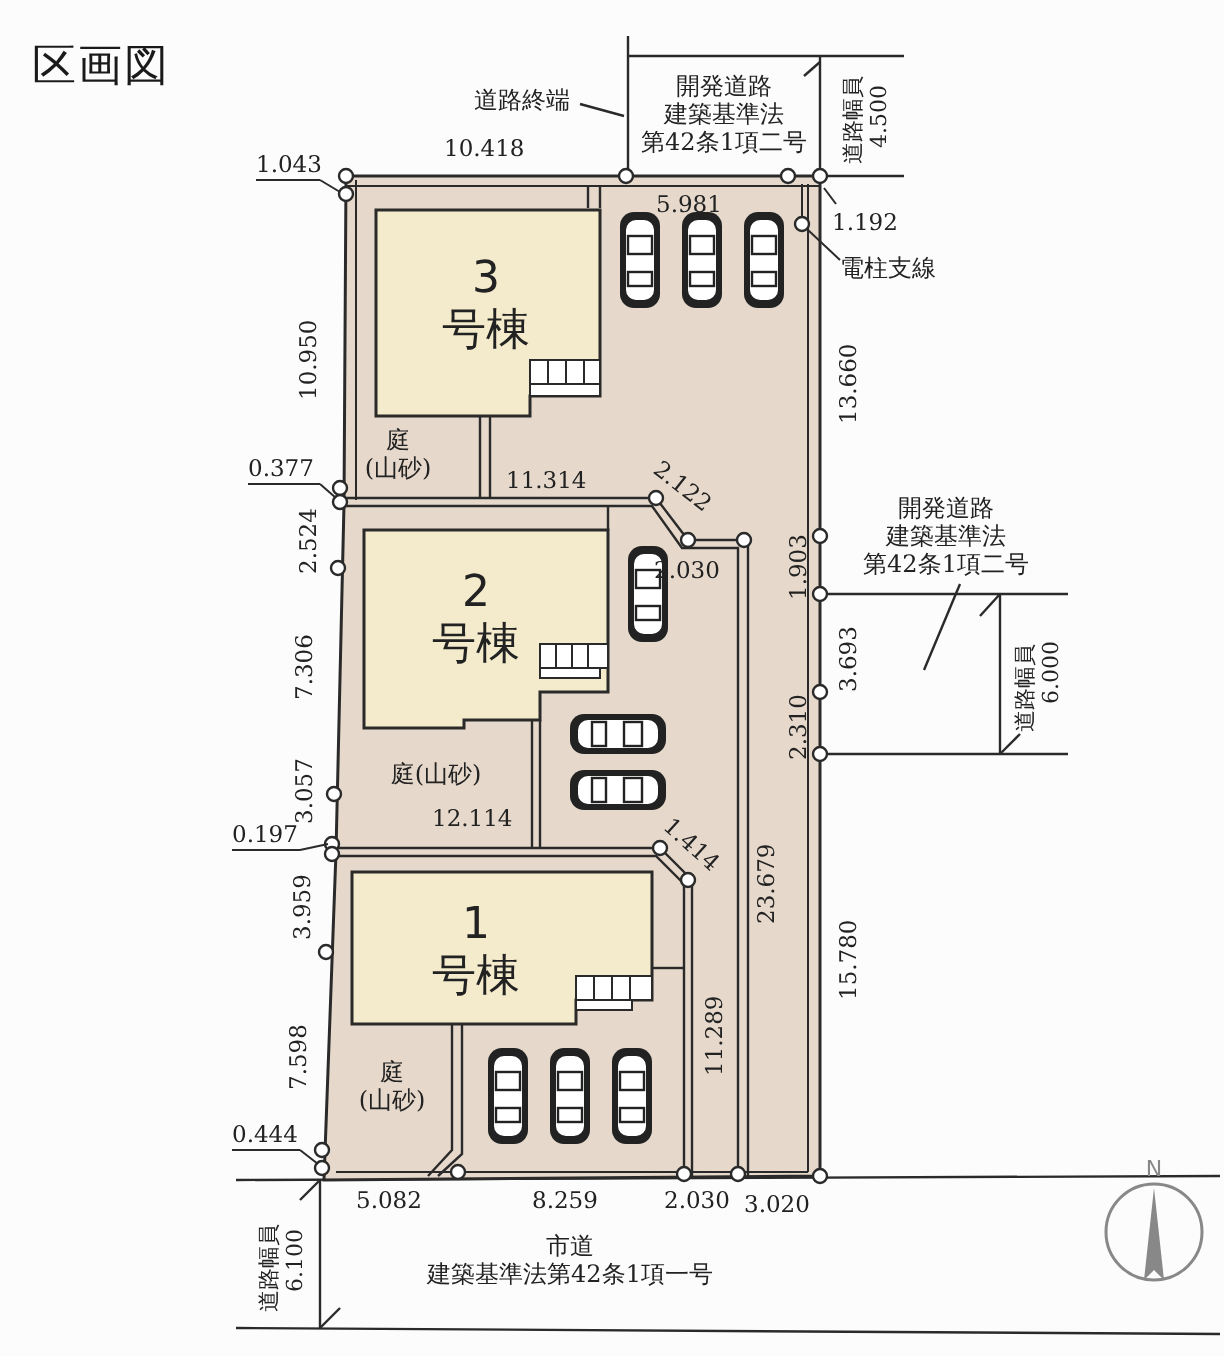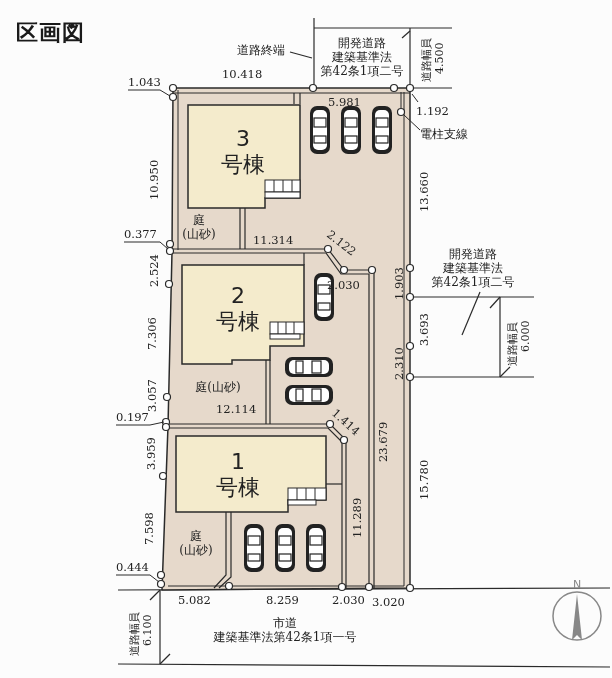--- a/index.html
+++ b/index.html
@@ -1,19 +1,19 @@
 <!DOCTYPE html>
 <html><head>
 <meta charset="utf-8">
 <style>
   html, body { margin: 0; padding: 0; background: #fcfcfc; }
   body { width: 612px; height: 678px; position: relative; overflow: hidden;
          font-family: "DejaVu Serif", "Liberation Serif", serif; color: #222; }
   #title { position: absolute; left: 16px; top: 18px; font-family: "DejaVu Sans", "Liberation Sans", sans-serif;
-           font-weight: bold; font-size: 22px; letter-spacing: 1px; color: #1a1a1a; }
+           font-weight: normal; font-size: 22px; letter-spacing: 1px; color: #1a1a1a; }
   svg { position: absolute; left: 0; top: 0; }
   .lbl { font-family: "DejaVu Serif", "Liberation Serif", serif; fill: #222; }
   .dim { font-size: 11.5px; }
   .bld { font-size: 22px; font-family: "DejaVu Sans", "Liberation Sans", sans-serif; }
   .jp  { font-size: 12px; }
   .small-jp { font-size: 11px; }
 </style>
 </head>
 <body>
 

